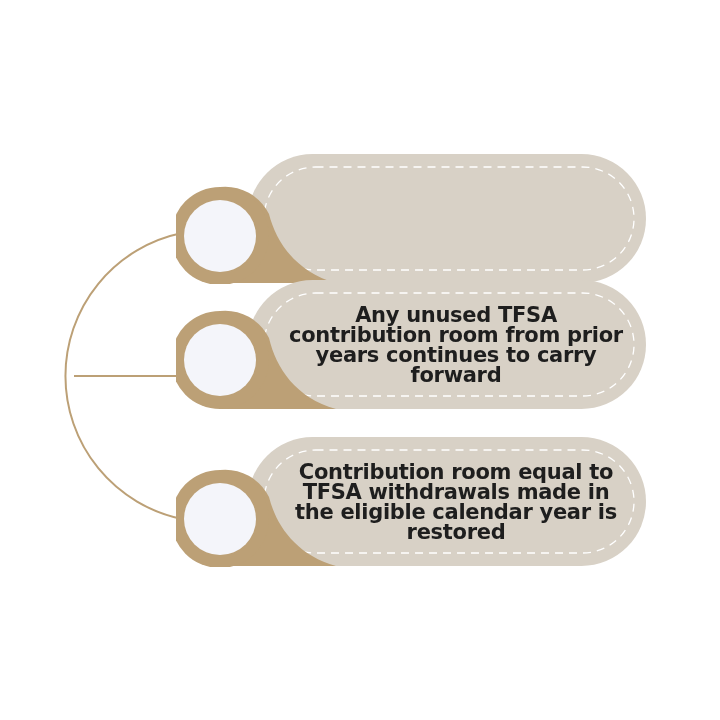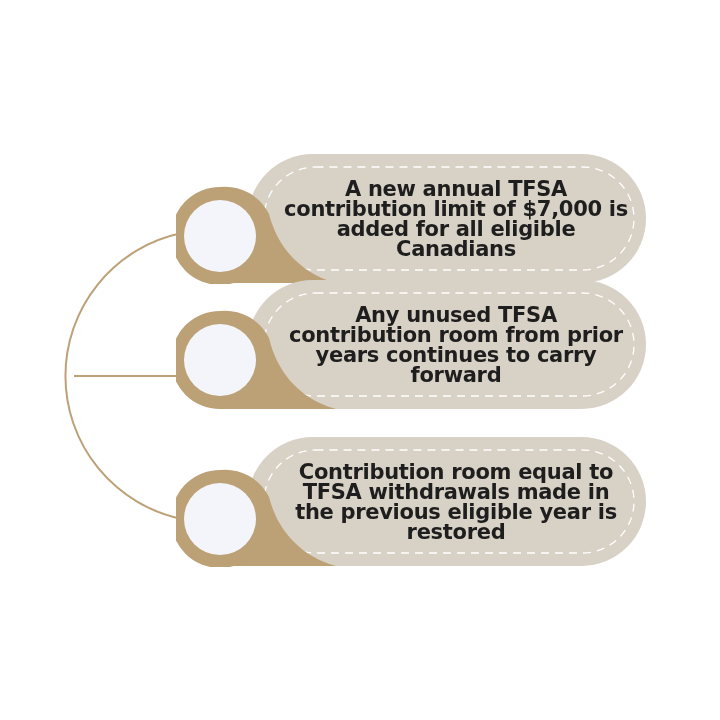--- a/index.html
+++ b/index.html
@@ -25,21 +25,20 @@
   </svg>
 
   <div class="card" style="top:154px">
     <svg class="shape" width="472" height="130">
       <rect x="72" y="0" width="398" height="129" rx="64.5" fill="#d8d1c6"></rect>
       <rect x="88" y="13" width="370" height="103" rx="51.5" fill="none" stroke="#ffffff" stroke-width="1.3" stroke-dasharray="8 6"></rect>
       <path d="M 44 33 A 49 49 0 0 1 93 60 C 100 88 120 118 160 129 L 44 129 Z" fill="#bca076"></path>
       <circle cx="44" cy="82" r="49" fill="#bca076"></circle>
       <circle cx="44" cy="82" r="36" fill="#f4f5fa"></circle>
     </svg>
-    <div class="card-text">A new annual TFSA contribution limit of $7,000 is added for all eligible Canadians</div>
   </div>
 
   <div class="card" style="top:280px">
     <svg class="shape" width="472" height="130">
       <rect x="72" y="0" width="398" height="129" rx="64.5" fill="#d8d1c6"></rect>
       <rect x="88" y="13" width="370" height="103" rx="51.5" fill="none" stroke="#ffffff" stroke-width="1.3" stroke-dasharray="8 6"></rect>
       <path d="M 44 31 A 49 49 0 0 1 93 58 C 100 88 120 118 160 129 L 44 129 Z" fill="#bca076"></path>
       <circle cx="44" cy="80" r="49" fill="#bca076"></circle>
       <circle cx="44" cy="80" r="36" fill="#f4f5fa"></circle>
     </svg>
@@ -47,16 +46,16 @@
   </div>
 
   <div class="card" style="top:437px">
     <svg class="shape" width="472" height="130">
       <rect x="72" y="0" width="398" height="129" rx="64.5" fill="#d8d1c6"></rect>
       <rect x="88" y="13" width="370" height="103" rx="51.5" fill="none" stroke="#ffffff" stroke-width="1.3" stroke-dasharray="8 6"></rect>
       <path d="M 44 33 A 49 49 0 0 1 93 60 C 100 88 120 118 160 129 L 44 129 Z" fill="#bca076"></path>
       <circle cx="44" cy="82" r="49" fill="#bca076"></circle>
       <circle cx="44" cy="82" r="36" fill="#f4f5fa"></circle>
     </svg>
-    <div class="card-text">Contribution room equal to TFSA withdrawals made in the previous eligible year is restored</div>
+    <div class="card-text">Contribution room equal to TFSA withdrawals made in the eligible calendar year is restored</div>
   </div>
 
 </div>
 
 </body></html>

